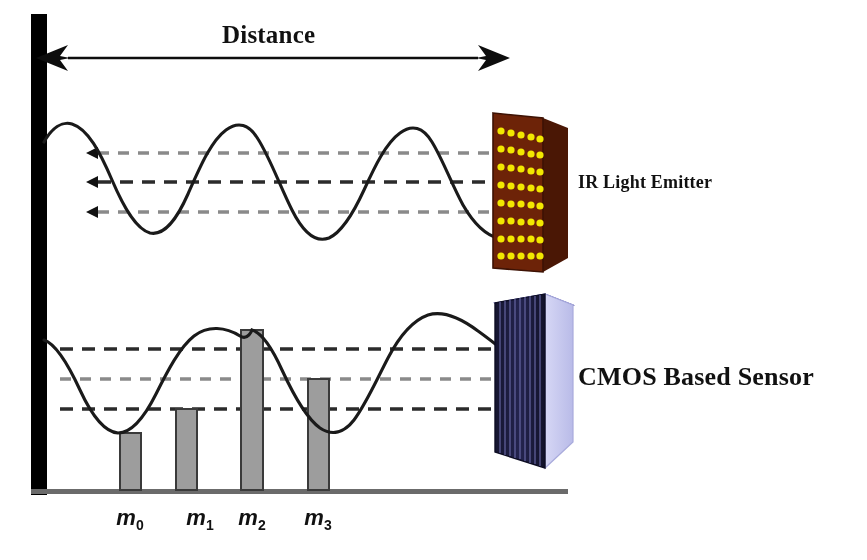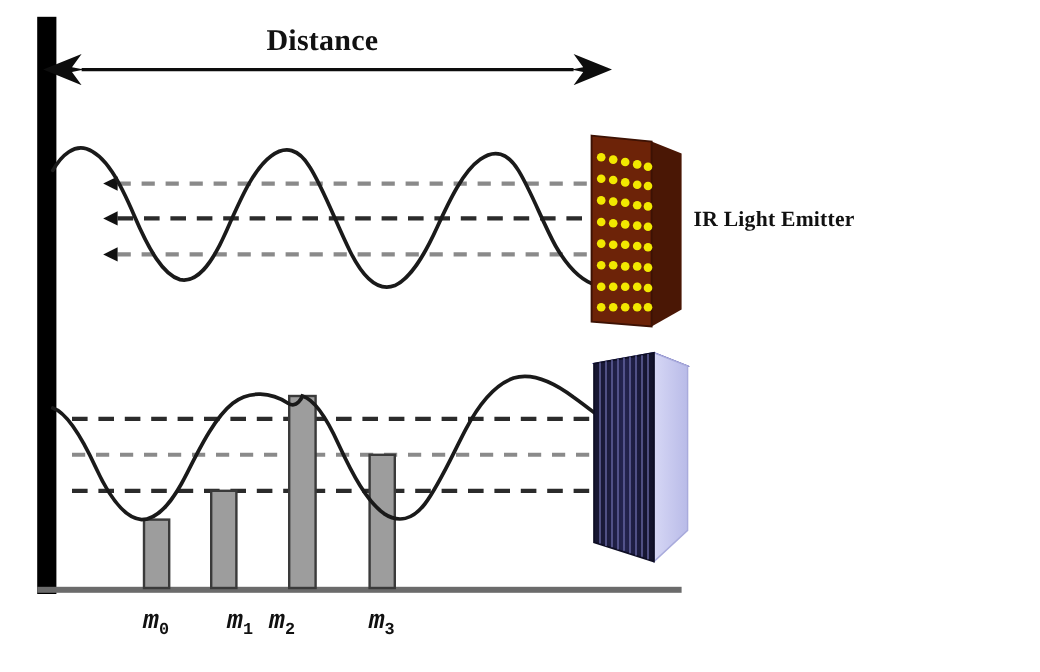--- a/index.html
+++ b/index.html
@@ -43,21 +43,21 @@
     top: 172px;
   }
   .lbl-sensor {
     font-size: 26px;
     left: 578px;
     top: 362px;
   }
   .mlabel {
     position: absolute;
     top: 505px;
-    font-family: Liberation Mono, monospace;
+    font-family: Liberation Sans, sans-serif;
     font-style: italic;
     font-weight: bold;
     font-size: 22px;
     color: #111111;
     transform: translateX(-50%);
   }
   .mlabel sub {
     font-style: normal;
     font-size: 14px;
     font-weight: bold;
@@ -233,19 +233,20 @@
         <line x1="540" y1="295" x2="540" y2="466"></line>
       </g>
     </g>
 
   </svg>
 
   <div class="lbl lbl-distance">Distance</div>
 
   <div class="lbl lbl-emitter">IR Light Emitter</div>
 
+  <div class="lbl lbl-sensor">CMOS Based Sensor</div>
 
   <div class="mlabel" id="m-0" style="left:130px;">m<sub>0</sub></div>
   <div class="mlabel" id="m-1" style="left:200px;">m<sub>1</sub></div>
-  <div class="mlabel" id="m-2" style="left:235px;">m<sub>2</sub></div>
+  <div class="mlabel" id="m-2" style="left:252px;">m<sub>2</sub></div>
   <div class="mlabel" id="m-3" style="left:318px;">m<sub>3</sub></div>
 
 </div>
 
 </body></html>

